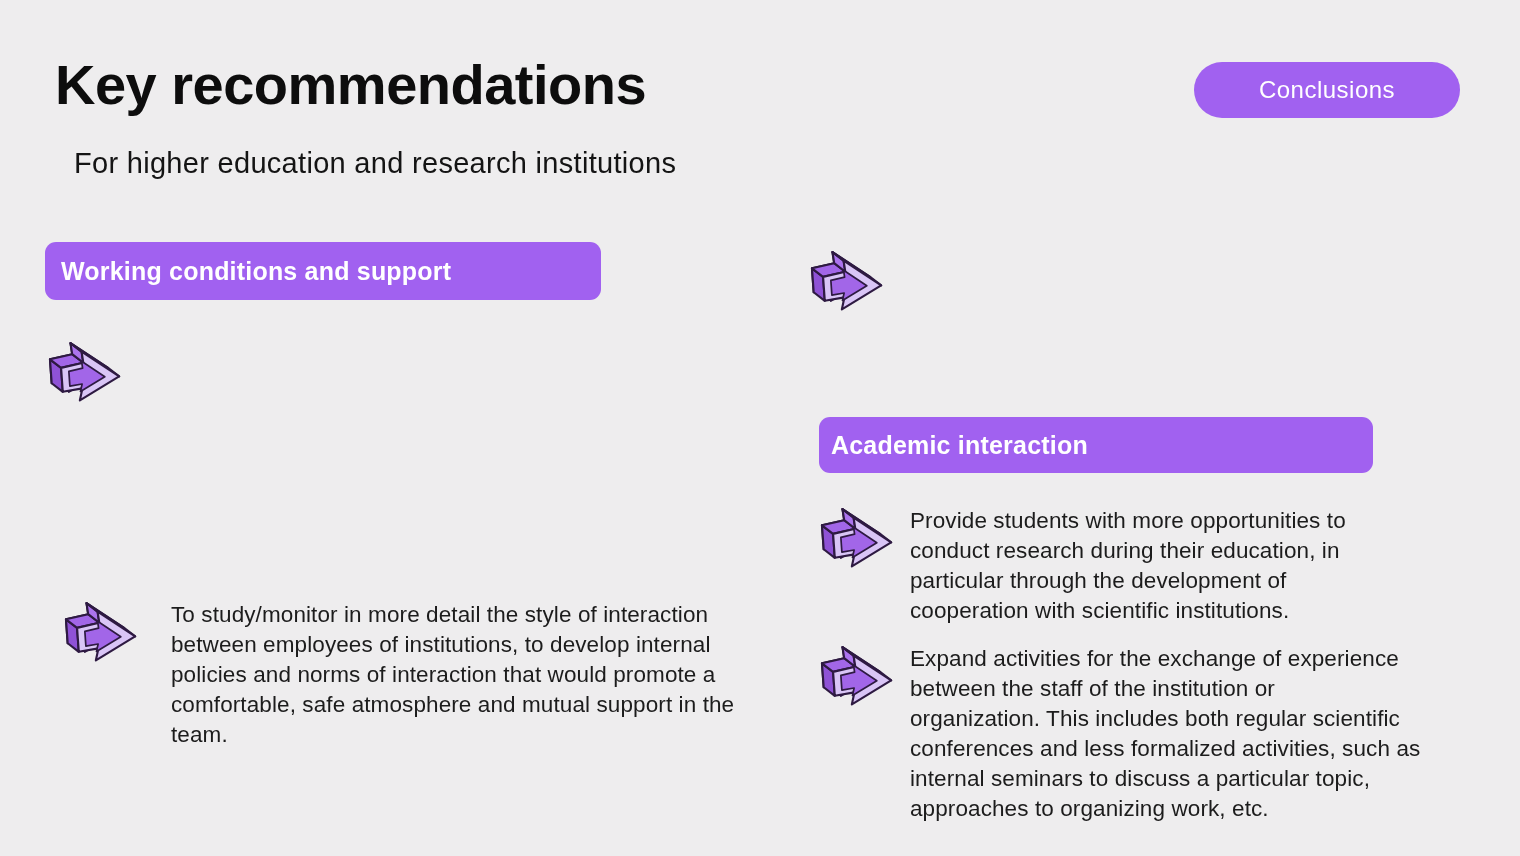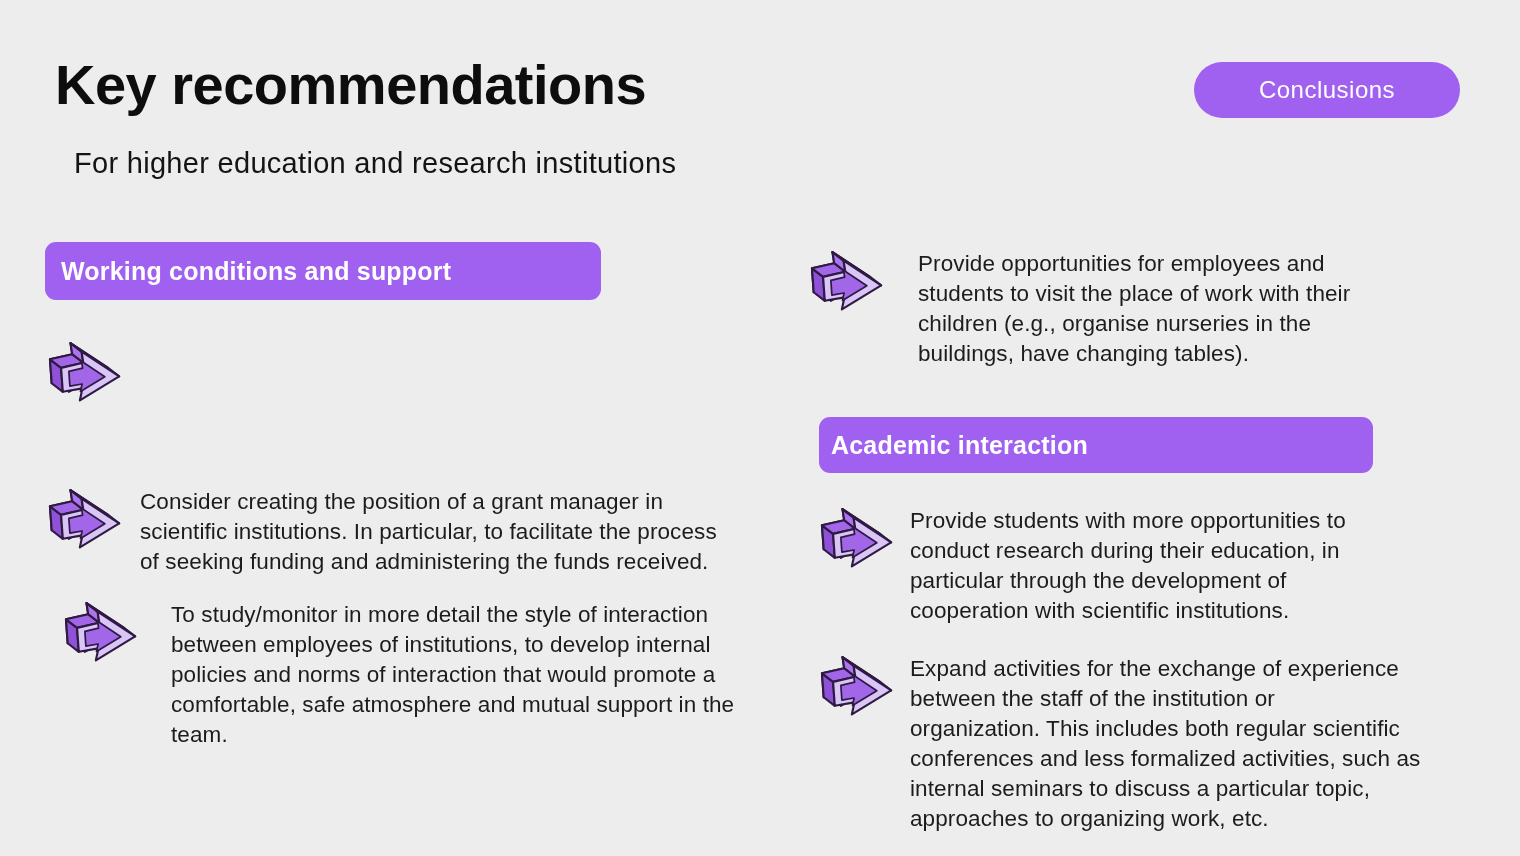--- a/index.html
+++ b/index.html
@@ -36,21 +36,21 @@
   .icon-box svg { width:82px; height:66px; display:block; }
   .bullet p {
     margin:0; font-size:22.5px; line-height:30px; color:#1c1c1c;
     white-space:pre-line; letter-spacing:0.1px;
   }
   .b-l1 { left:44px; top:340px; gap:14px; }
   .b-l2 { left:44px; top:487px; gap:14px; }
   .b-l3 { left:60px; top:600px; gap:29px; }
   .b-r1 { left:806px; top:249px; gap:30px; }
   .b-r2 { left:816px; top:506px; gap:12px; }
-  .b-r3 { left:816px; top:644px; gap:12px;margin-top:10px; }
+  .b-r3 { left:816px; top:644px; gap:12px; }
 </style>
 </head>
 <body>
 
 <svg width="0" height="0" style="position:absolute">
   <defs>
     <g id="arrow3d" stroke="#2E1A42" stroke-width="2.5" stroke-linejoin="round">
       <path d="M7,22 L33,16 L31,3 L75,32 L29,60 L32,46 L9,50 Z" fill="#A266E8"></path>
       <path d="M7,22 L20,32 L22,60 L9,50 Z" fill="#8F52D6"></path>
       <path d="M7,22 L33,16 L46,26 L20,32 Z" fill="#A266E8"></path>
@@ -76,54 +76,40 @@
   </div>
 
   <div class="bullet b-l1">
     <span class="icon-box">
       <svg viewBox="0 0 96 76">
           <use href="#arrow3d"></use>
         </svg>
     </span>
   </div>
 
-  <div class="bullet b-l2">
-    <span class="icon-box">
-      <svg viewBox="0 0 96 76">
-          <use href="#arrow3d"></use>
-        </svg>
-    </span>
-    <p>Consider creating the position of a grant manager in
-scientific institutions. In particular, to facilitate the process
-of seeking funding and administering the funds received.</p>
-  </div>
 
   <div class="bullet b-l3">
     <span class="icon-box">
       <svg viewBox="0 0 96 76">
           <use href="#arrow3d"></use>
         </svg>
     </span>
     <p>To study/monitor in more detail the style of interaction
 between employees of institutions, to develop internal
 policies and norms of interaction that would promote a
 comfortable, safe atmosphere and mutual support in the
 team.</p>
   </div>
 
   <div class="bullet b-r1">
     <span class="icon-box">
       <svg viewBox="0 0 96 76">
           <use href="#arrow3d"></use>
         </svg>
     </span>
-    <p>Provide opportunities for employees and
-students to visit the place of work with their
-children (e.g., organise nurseries in the
-buildings, have changing tables).</p>
   </div>
 
   <div class="badge heading-right">
     <span>Academic interaction</span>
   </div>
 
   <div class="bullet b-r2">
     <span class="icon-box">
       <svg viewBox="0 0 96 76">
           <use href="#arrow3d"></use>

